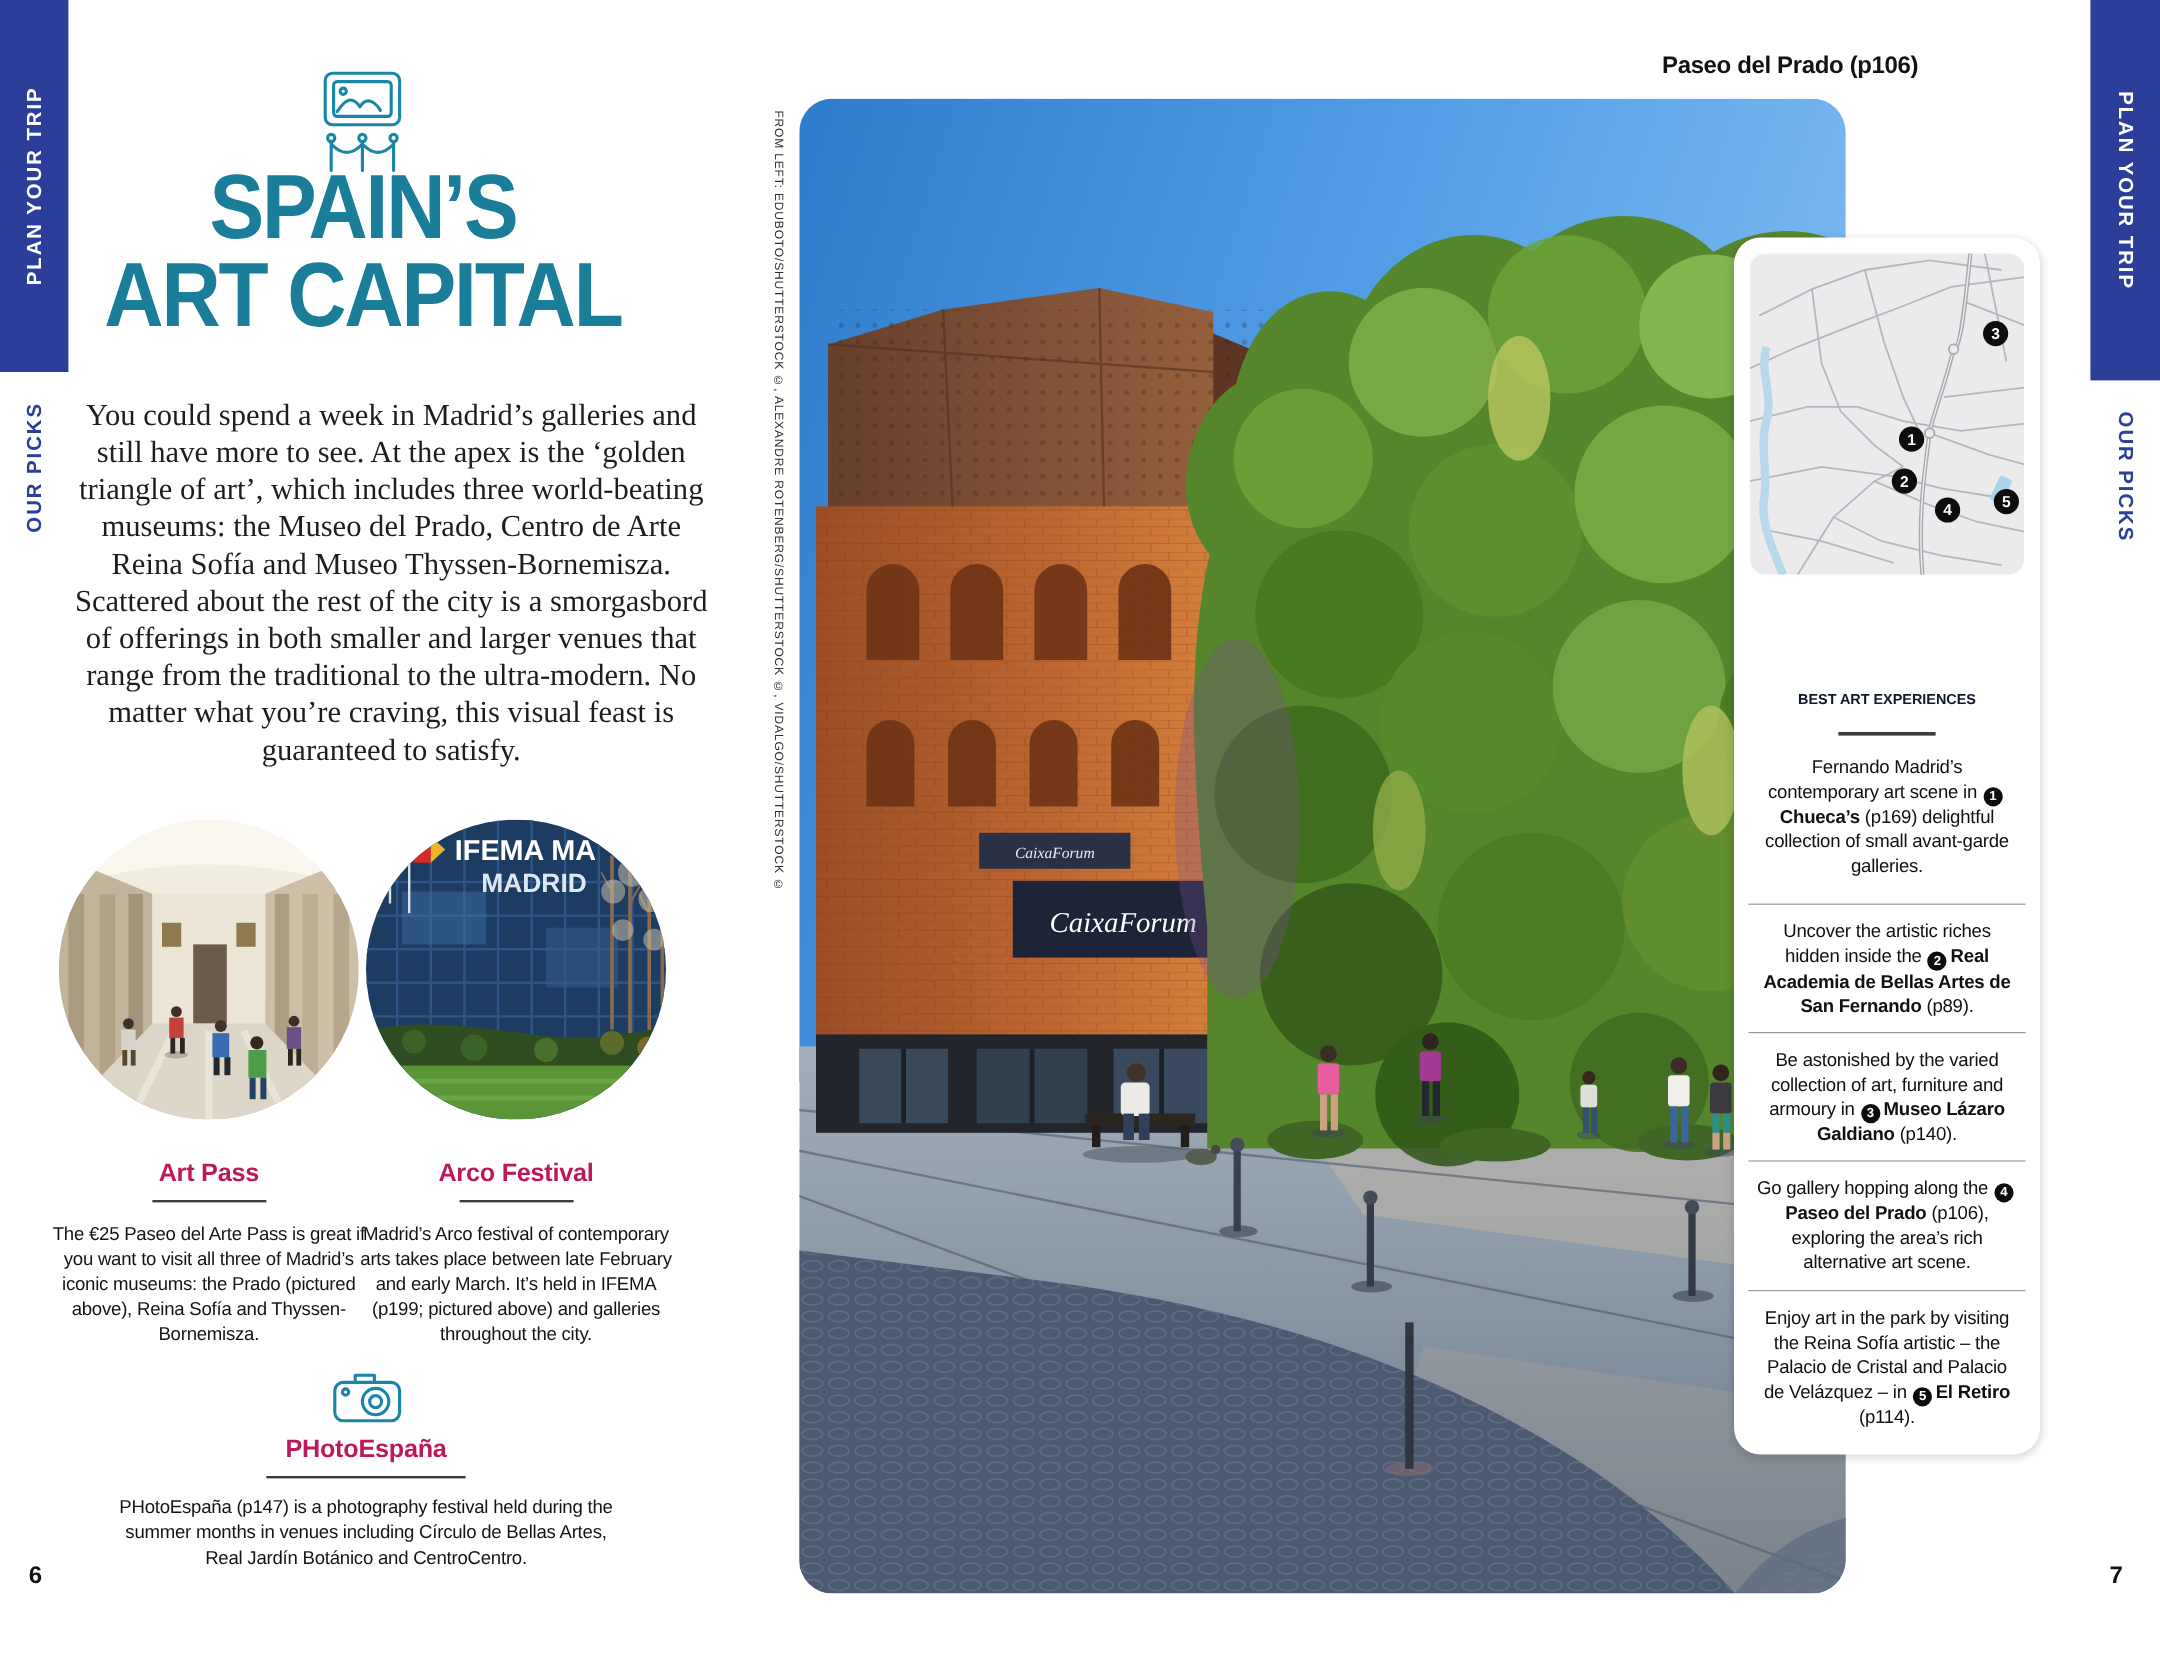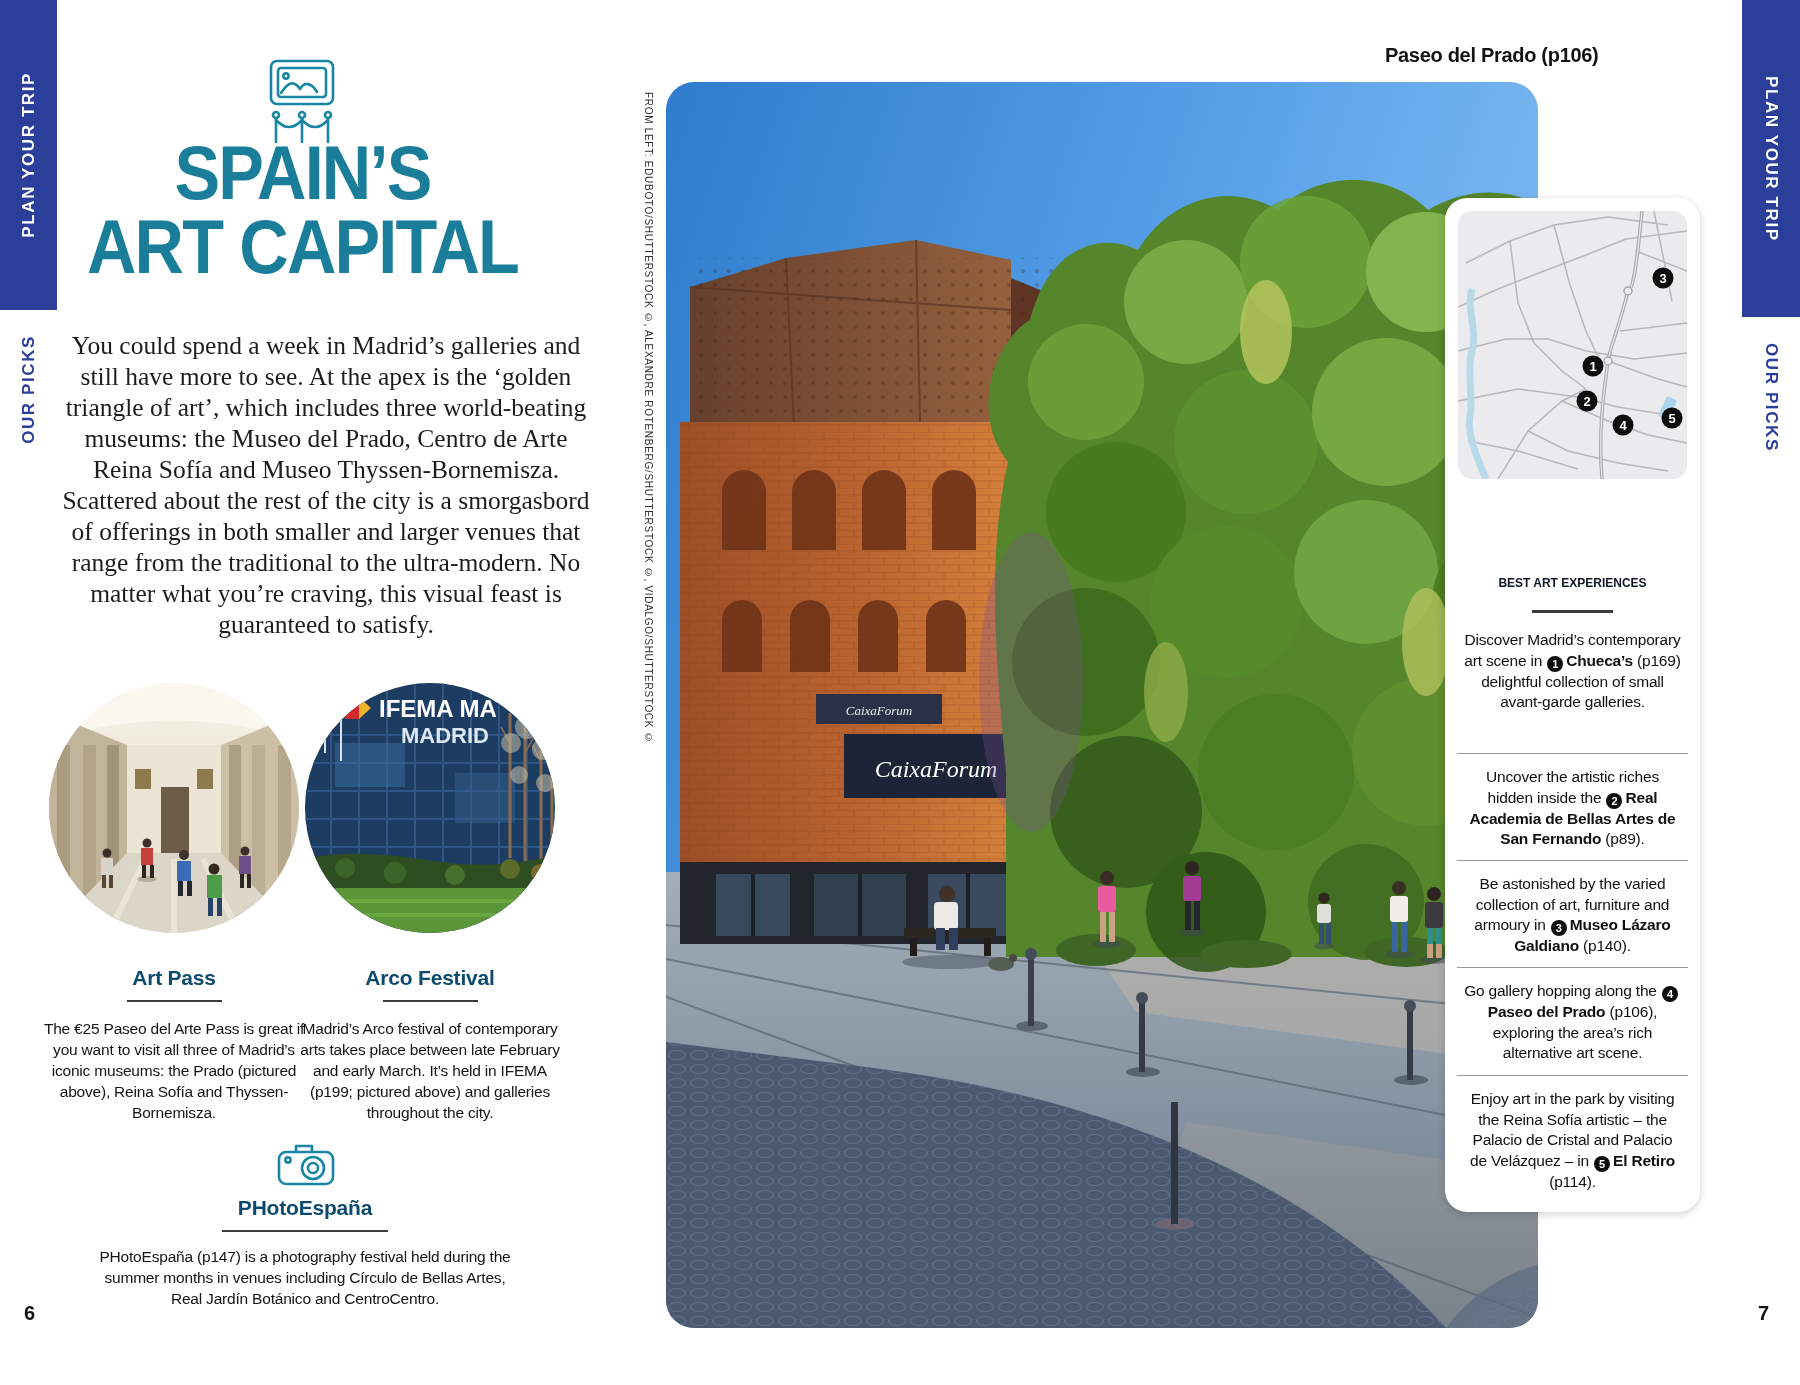--- a/index.html
+++ b/index.html
@@ -15,21 +15,21 @@
        color:#fff;white-space:nowrap;}
   .ourpicks{color:#2b3f9a;background:transparent;}
 
   
   .title-line{font-weight:bold;color:#1a7d99;font-size:76px;line-height:62px;
       letter-spacing:-2px;transform:scaleX(.9);transform-origin:center;white-space:nowrap;text-align:center;}
   .intro{font-family:"Liberation Serif",serif;font-size:25.5px;line-height:31px;
       text-align:center;color:#1d1d1d;}
 
   .circle-img{border-radius:50%;overflow:hidden;}
-  .teal-head{font-weight:bold;color:#0c4a6e;font-size:21px;letter-spacing:-.2px;text-align:center;}
+  .teal-head{font-weight:bold;color:#be185d;font-size:21px;letter-spacing:-.2px;text-align:center;}
   .rule{height:2px;background:#3c3c3c;}
   .body-txt{font-size:15.5px;line-height:21px;letter-spacing:-.2px;text-align:center;color:#141414;}
 
   
   .photo-wrap{border-radius:28px;overflow:hidden;}
   .credit{writing-mode:vertical-rl;font-size:10px;letter-spacing:.7px;color:#2e2e2e;white-space:nowrap;}
 
   
   .card{background:#ffffff;border-radius:22px;box-shadow:0 2px 8px rgba(0,0,0,.18);}
   .card .entry{position:absolute;left:18px;width:219px;font-size:15.5px;line-height:20.5px;
@@ -437,21 +437,21 @@
           <circle cx="214" cy="207" r="10.5" fill="#0d0d0d"></circle>
             <text x="214" y="211.5" fill="#fff">5</text>
         </g>
       </svg>
     </div>
 
     <div class="abs card-head" style="left:0;top:378px;width:255px;">BEST ART EXPERIENCES</div>
     <div class="abs rule" style="left:87px;top:412px;width:81px;height:2.5px;"></div>
 
     <div class="entry" style="top:432px;">
-      <span>Discover Madrid’s contemporary art scene in </span><span class="badge">1</span><span class="b">Chueca’s</span><span> (p169) delightful collection of small avant-garde galleries.</span>
+      <span>Fernando Madrid’s contemporary art scene in </span><span class="badge">1</span><span class="b">Chueca’s</span><span> (p169) delightful collection of small avant-garde galleries.</span>
     </div>
     <div class="divider" style="top:555px;"></div>
 
     <div class="entry" style="top:569px;">
       <span>Uncover the artistic riches hidden inside the </span><span class="badge">2</span><span class="b">Real Academia de Bellas Artes de San Fernando</span><span> (p89).</span>
     </div>
     <div class="divider" style="top:662px;"></div>
 
     <div class="entry" style="top:676px;">
       <span>Be astonished by the varied collection of art, furniture and armoury in </span><span class="badge">3</span><span class="b">Museo Lázaro Galdiano</span><span> (p140).</span>

